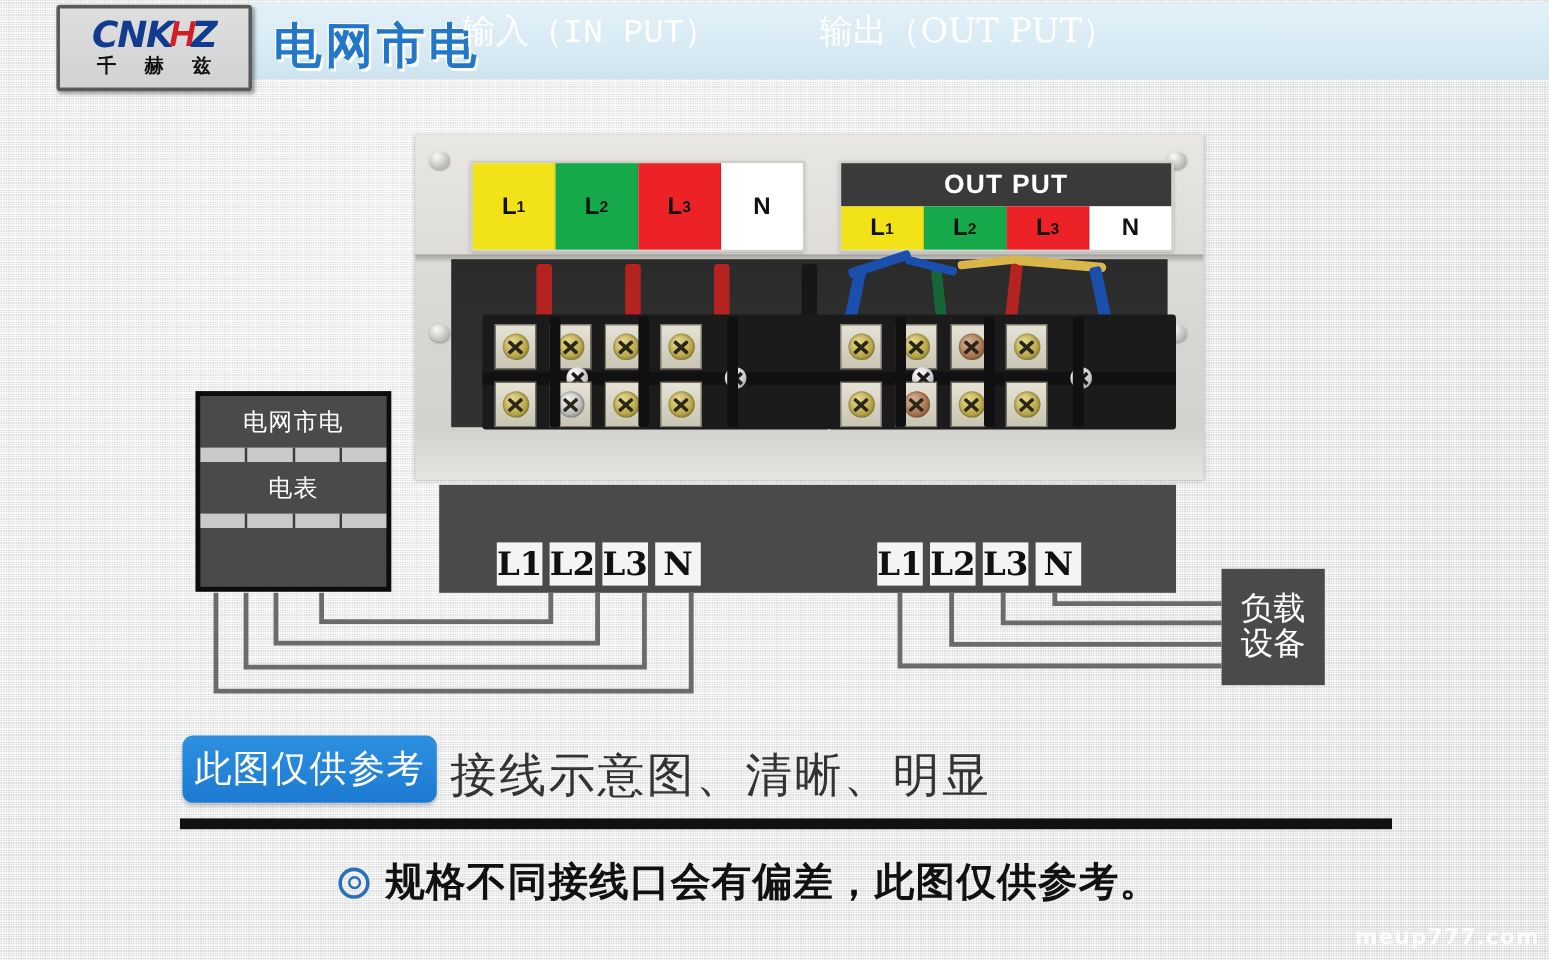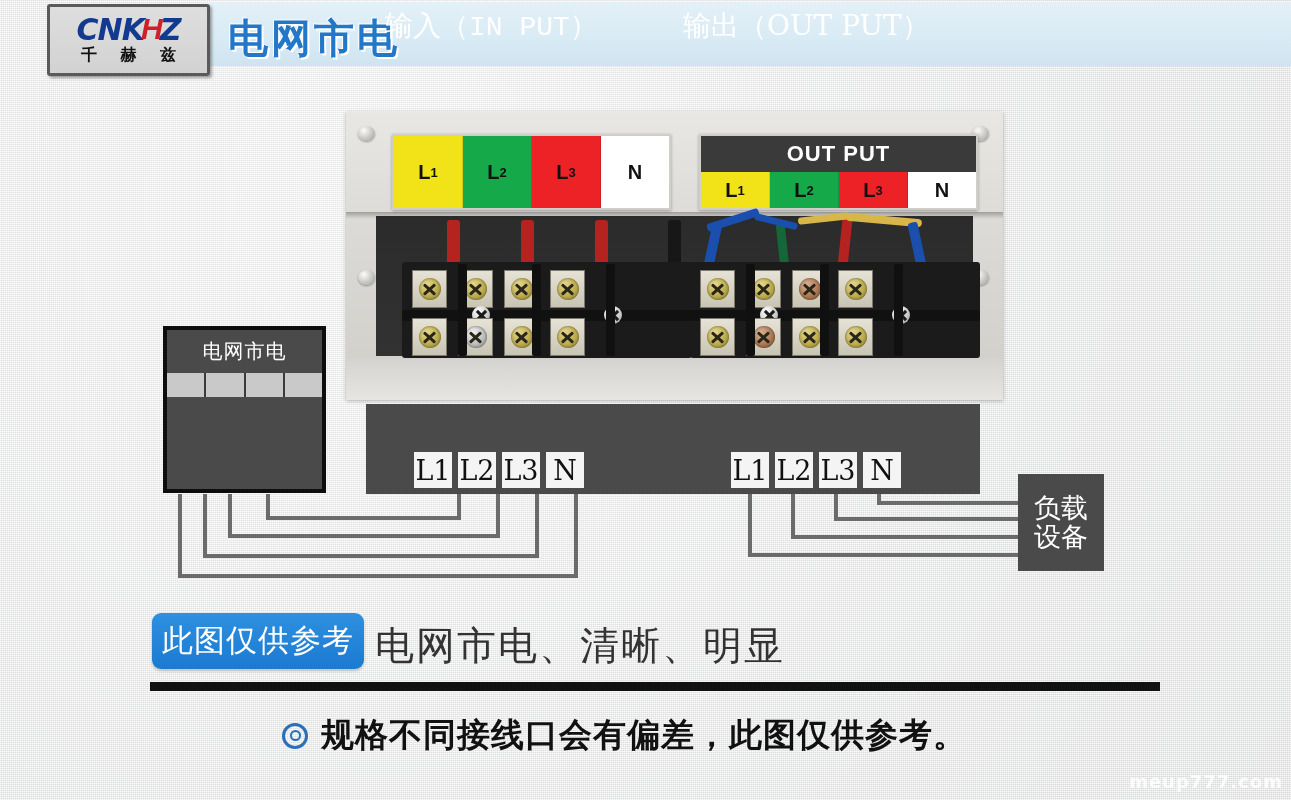--- a/index.html
+++ b/index.html
@@ -147,21 +147,21 @@
   
   #io-banner{
     position:absolute;left:366px;top:404px;width:614px;height:90px;
     background:#4a4a4a;
   }
   .io-head{
     position:absolute;top:7px;color:#fff;font-size:28px;
     font-family:"DejaVu Serif","Liberation Serif",serif;
     white-space:nowrap;
   }
-  .io-terms{position:absolute;top:452px;display:flex;}
+  .io-terms{position:absolute;top:452px;display:flex;font-weight:bold;}
   .term-label{
     width:38px;height:36px;background:#f4f4f4;color:#111;
     margin-right:6px;display:flex;align-items:center;justify-content:center;
     font-size:27px;font-family:"DejaVu Serif","Liberation Serif",serif;
     box-sizing:border-box;
   }
 
   
   #load-box{
     position:absolute;left:1018px;top:474px;width:86px;height:97px;
@@ -349,20 +349,21 @@
 </div>
 
 <div id="grid-box">
   <div class="grid-row">电网市电</div>
   <div class="grid-sep">
       <span></span>
       <span></span>
       <span></span>
       <span></span>
     </div>
+  <div class="grid-row">电表</div>
   <div class="grid-sep">
       <span></span>
       <span></span>
       <span></span>
       <span></span>
     </div>
 </div>
 
 <div id="io-banner"></div>
 <div class="io-head" style="left:385px;font-family:Liberation Mono, monospace;">输入（IN PUT）</div>
@@ -394,21 +395,21 @@
     <path d="M 268 494 L 268 518 L 459 518 L 459 494"></path>
 
     <path d="M 750 494 L 750 555 L 1018 555"></path>
     <path d="M 793 494 L 793 537 L 1018 537"></path>
     <path d="M 836 494 L 836 519 L 1018 519"></path>
     <path d="M 879 494 L 879 503 L 1018 503"></path>
   </g>
 </svg>
 
 <div id="badge">此图仅供参考</div>
-<div id="tagline">电网市电、清晰、明显</div>
+<div id="tagline">接线示意图、清晰、明显</div>
 <div id="rule"></div>
 <div id="footnote">
   <div id="foot-icon">
       <i></i>
     </div>
   <div id="foot-text">规格不同接线口会有偏差，此图仅供参考。</div>
 </div>
 <div id="watermark">meup777.com</div>
 
 </body></html>

